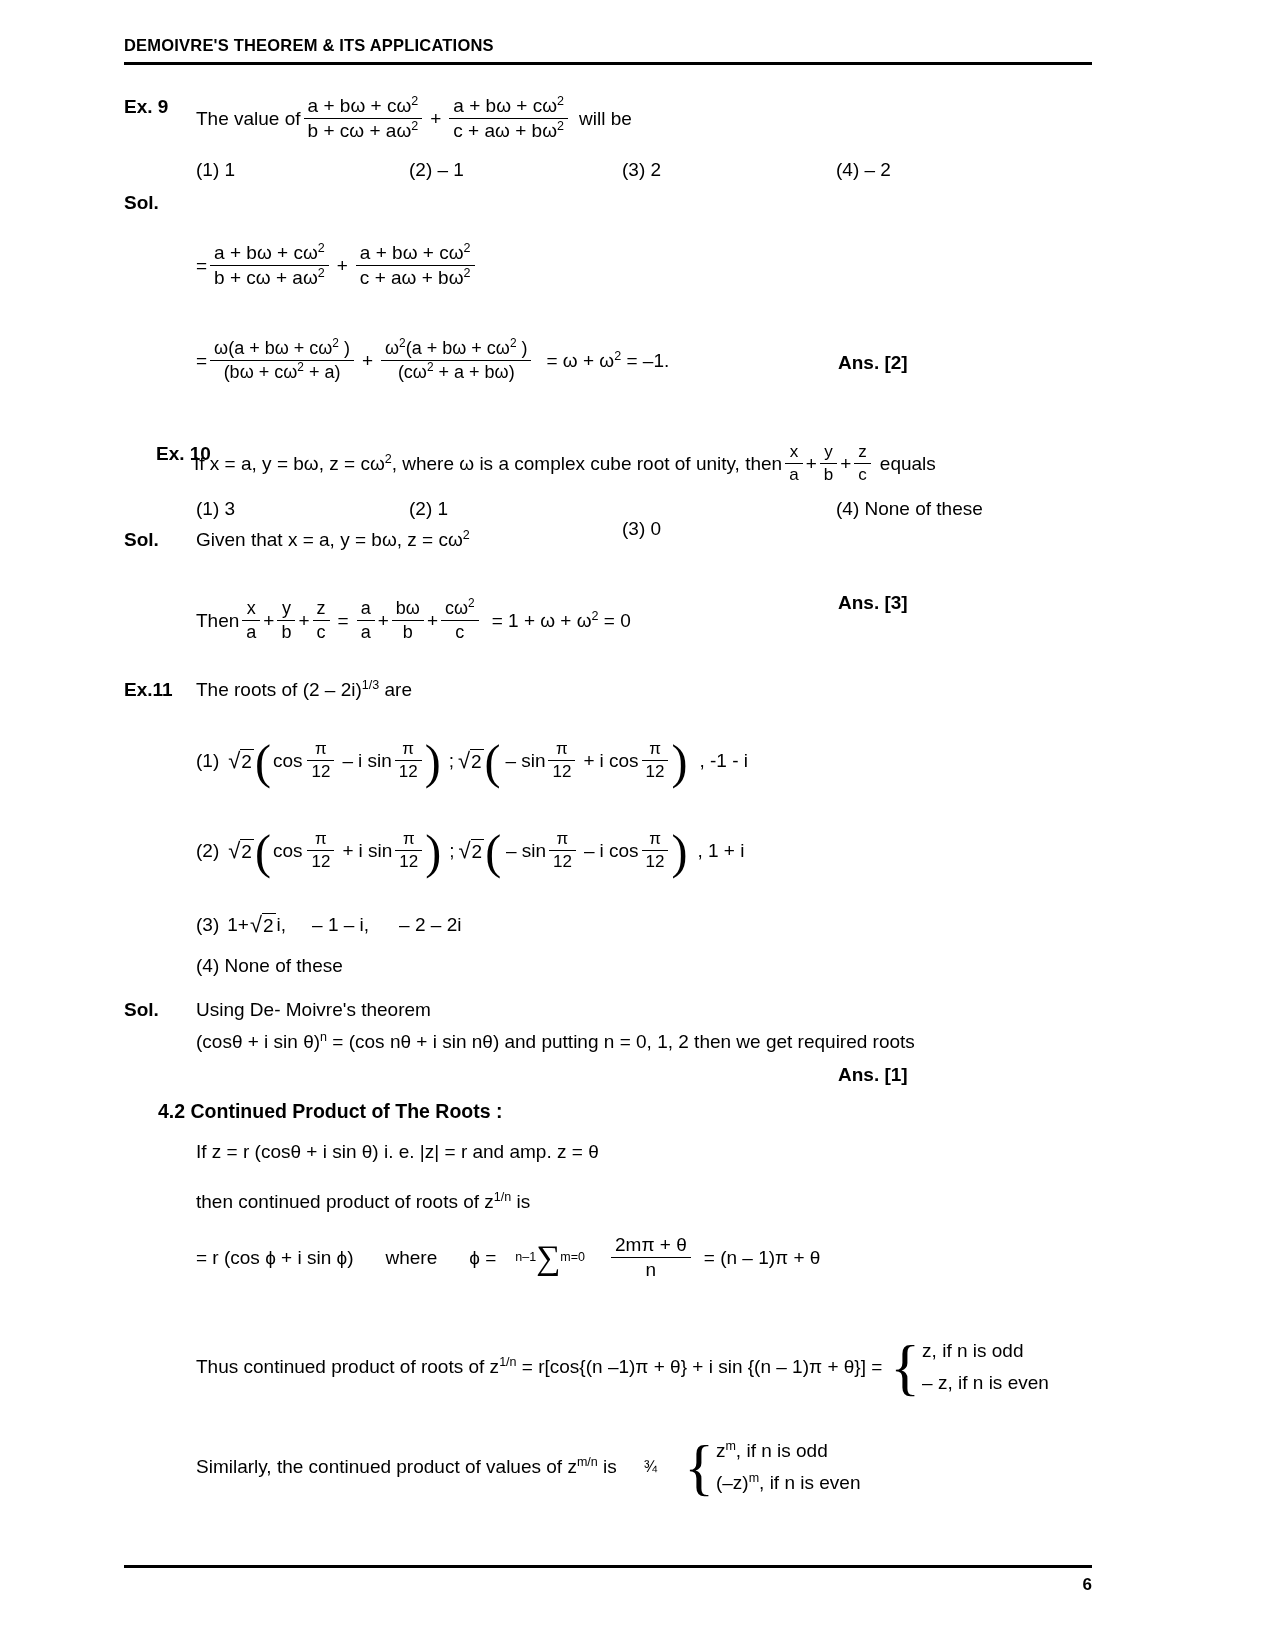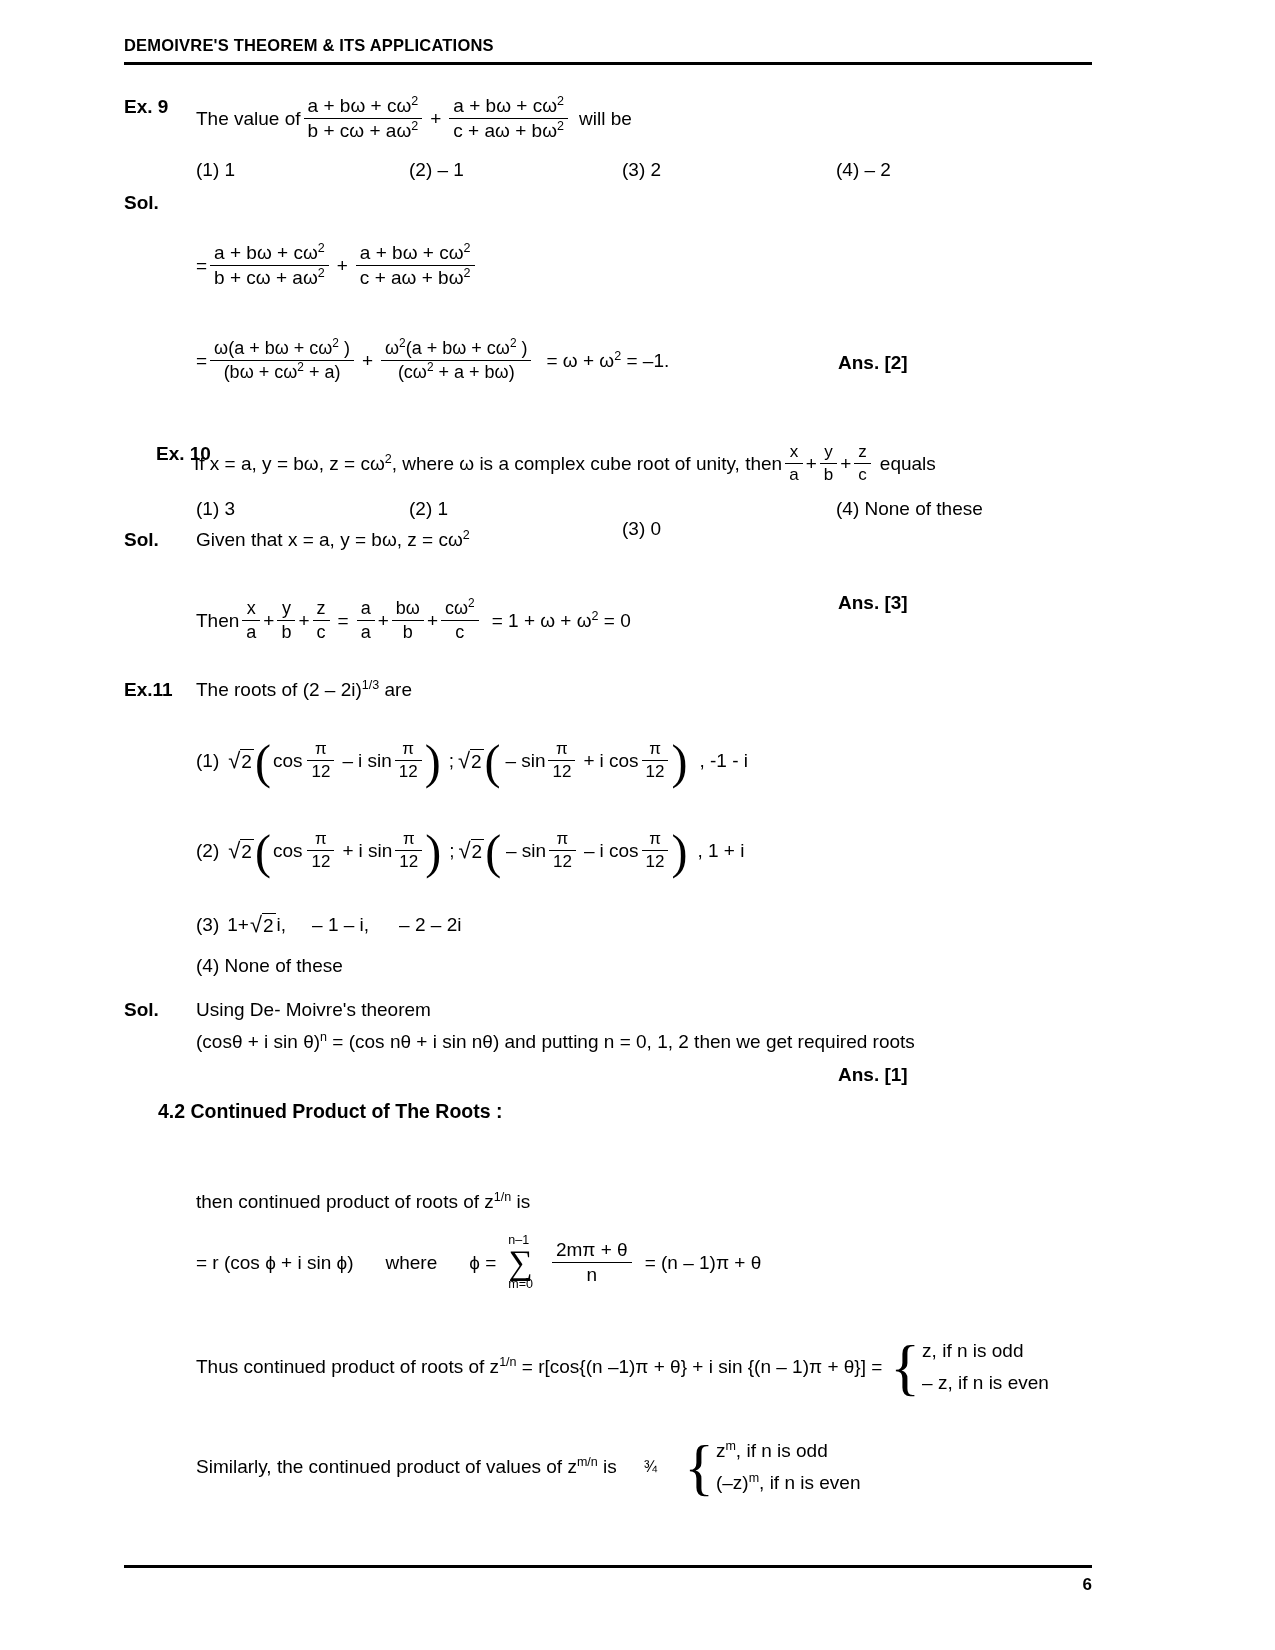--- a/index.html
+++ b/index.html
@@ -151,23 +151,24 @@
     display: flex;
     flex-direction: column;
     justify-content: center;
     gap: 10px;
     font-size: 19px;
   }
 
   
   .sum {
     display: inline-flex;
-    flex-direction: column;
+    flex-direction: row;
+    align-items: center;
     vertical-align: middle;
-    margin: 0 12px;
+    margin: 0 19px;
     position: relative;
     top: -1px;
   }
   .sum .lim {
     font-size: 12.5px;
     line-height: 1;
   }
   .sum .sigma {
     font-size: 34px;
     line-height: 0.92;
@@ -462,20 +463,21 @@
 
   <div class="blk lbl" style="left:124px; top:999px;">Sol.</div>
   <div class="blk txt" style="left:196px; top:999px;">Using De- Moivre's theorem</div>
   <div class="blk txt" style="left:196px; top:1031px;">
     <span>(cosθ + i sin θ)</span><sup>n</sup><span> = (cos nθ + i sin nθ) and putting n = 0, 1, 2 then we get required roots</span>
   </div>
   <div class="blk ans" style="left:838px; top:1064px;">Ans. [1]</div>
 
   <div class="blk sec-title" style="left:158px; top:1100px;">4.2 Continued Product of The Roots :</div>
 
+  <div class="blk txt" style="left:196px; top:1141px;">If z = r (cosθ + i sin θ) i. e. |z| = r and amp. z = θ</div>
   <div class="blk txt" style="left:196px; top:1191px;">
     <span>then continued product of roots of z</span><sup>1/n</sup><span>  is</span>
   </div>
 
   <div class="blk row" style="left:196px; top:1235px;">
     <span class="txt">= r (cos ϕ + i sin ϕ)</span>
     <span class="txt" style="padding-left:32px;">where</span>
     <span class="txt" style="padding-left:32px;">ϕ =</span>
     <span class="sum">
       <span class="lim">n–1</span>

